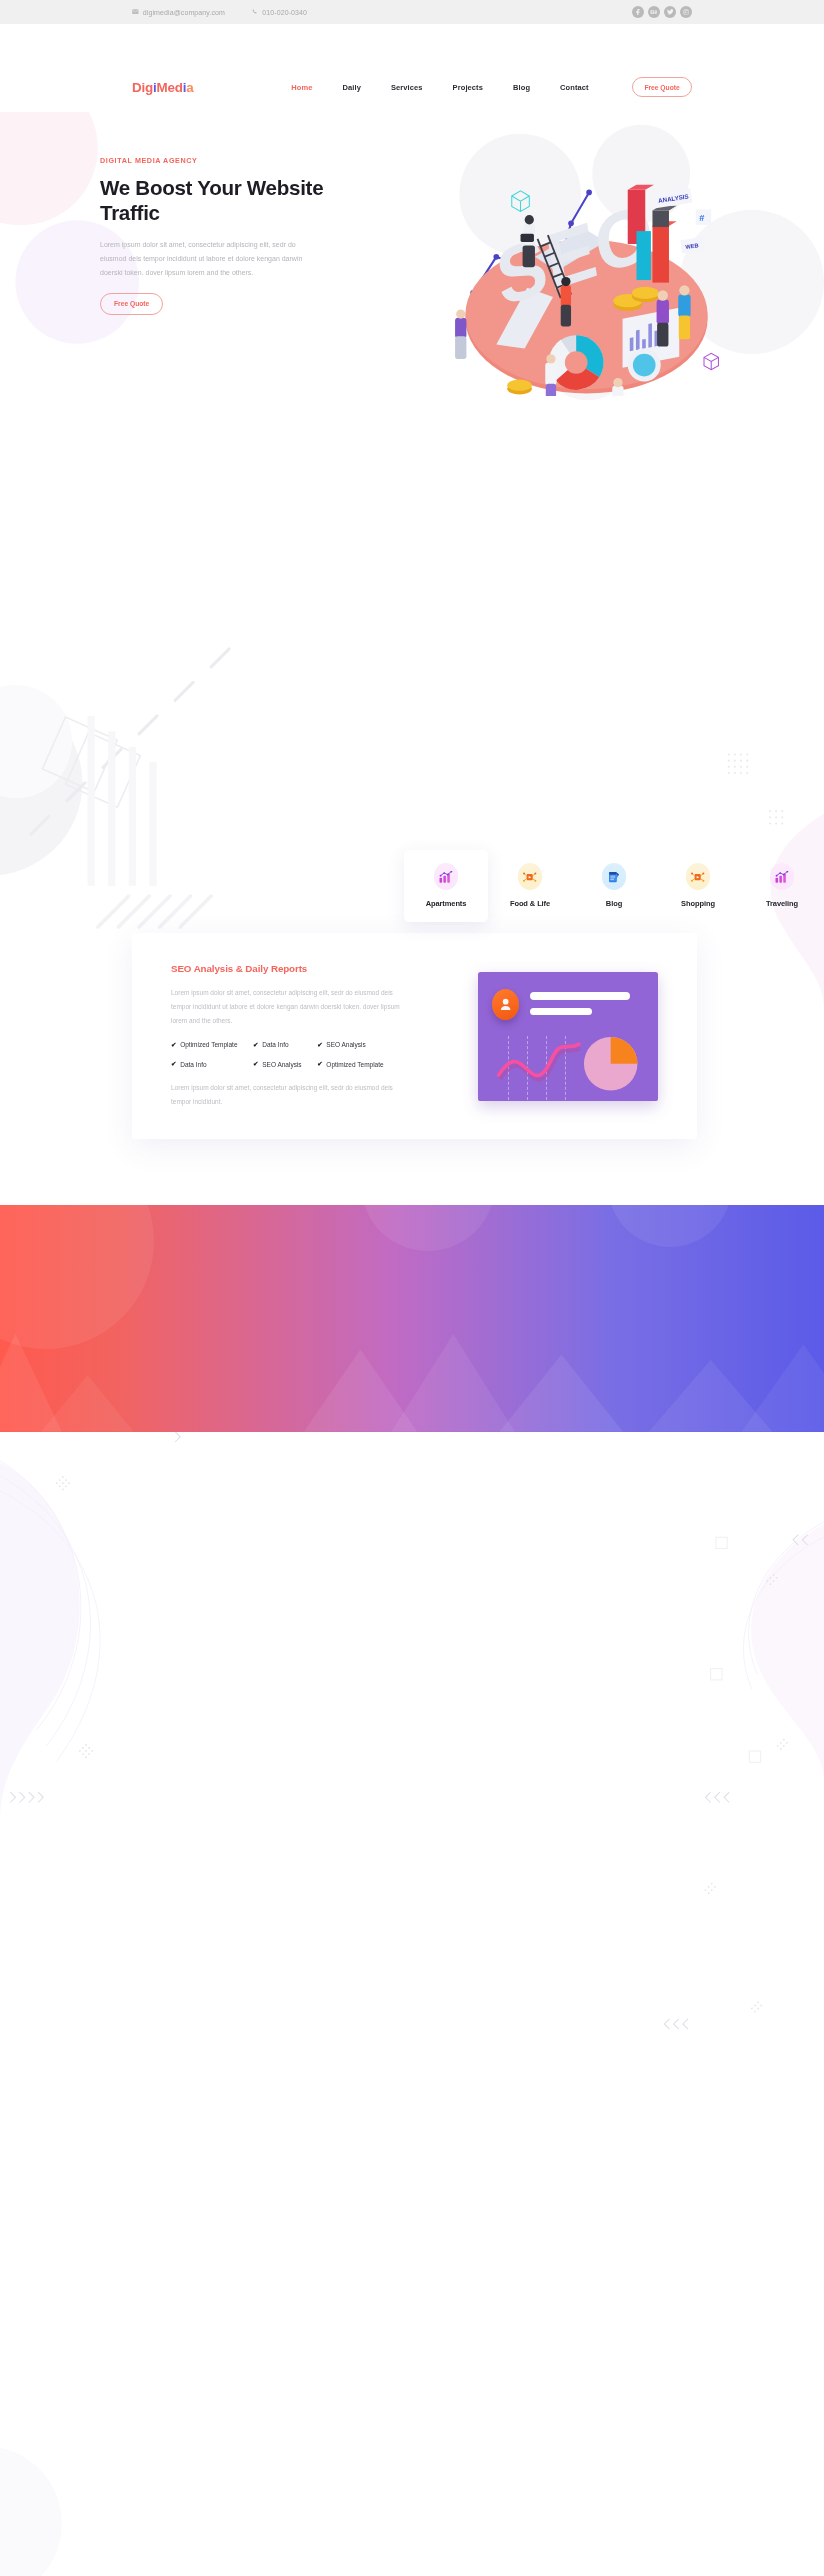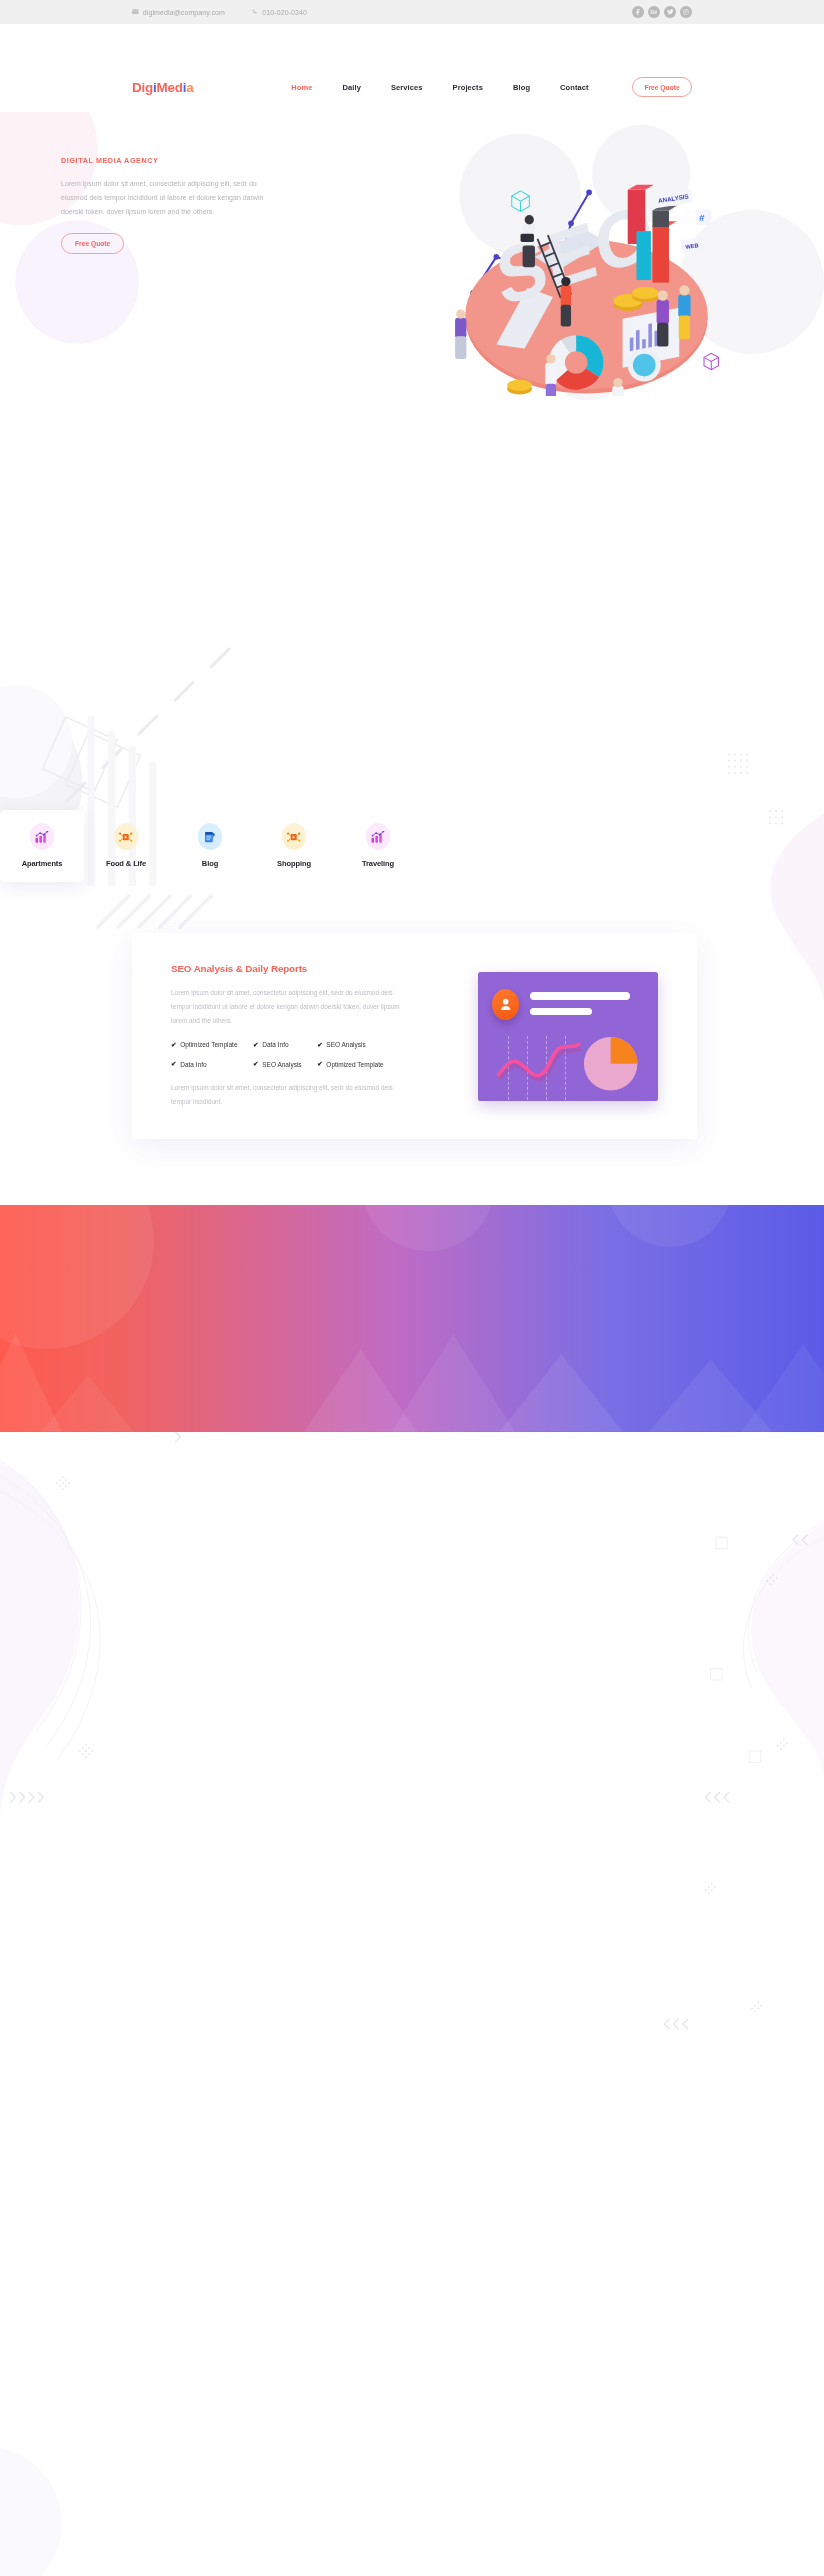--- a/index.html
+++ b/index.html
@@ -43,21 +43,21 @@
   .navlink.active { color:#f4655b; }
   .btn-quote {
     margin-left:13.4px; border:0.5px solid #f0a49e; color:#f4655b;
     background:transparent; border-radius:13.4px;
     padding:5.7px 11.3px; font-size:6.7px; font-weight:600;
     cursor:pointer; font-family:inherit;
   }
 
   
   .hero { position:relative; height:289px; overflow:hidden; background:#fff; }
-  .hero-inner { padding:0 61px; display:flex; position:relative; z-index:5; }
+  .hero-inner { padding:0 100px; display:flex; position:relative; z-index:5; }
   .hero-left { width:268px; padding-top:44px; }
   .eyebrow { color:#f4655b; font-size:7.2px; font-weight:800; letter-spacing:0.6px; }
   .hero-h1 {
     font-size:20.6px; line-height:1.22; font-weight:800;
     color:#1d1d25; margin-top:10.3px; letter-spacing:-0.3px;
   }
   .hero-p { margin-top:12.4px; color:#b4b4bb; font-size:7px; line-height:2.0; width:222px; }
   .btn-hero {
     margin-top:13.4px; border:0.5px solid #f0a49e; color:#f4655b;
     background:transparent; border-radius:13.4px;
@@ -65,22 +65,22 @@
     cursor:pointer; font-family:inherit;
   }
   .hero-right { position:absolute; right:57px; top:15.5px; width:361px; height:268px; }
   .hero-blobs { position:absolute; inset:0; z-index:0; }
 
   
   .decor-layer { position:absolute; inset:0; pointer-events:none; z-index:0; }
 
   
   .tabs-wrap {
-    position:absolute; top:810px; left:0; width:824px;
-    display:flex; justify-content:flex-start; z-index:6;
+    position:absolute; top:850px; left:0; width:824px;
+    display:flex; justify-content:flex-end; z-index:6;
   }
   .tabs { display:flex; align-items:stretch; gap:0; }
   .tab {
     width:84px; padding:13.4px 0 14.4px; text-align:center;
     cursor:pointer; border-radius:5.2px;
   }
   .tab.active { background:#fff; box-shadow:0 4.1px 17.5px rgba(80,60,140,.10); }
   .tab-icon {
     width:24px; height:27px; margin:0 auto 8.2px;
     border-radius:50%/46%;
@@ -199,20 +199,21 @@
     <circle cx="150" cy="330" r="120" fill="#f8f3fc"></circle>
     <circle cx="1010" cy="160" r="118" fill="#f5f5f7"></circle>
     <circle cx="1245" cy="120" r="95" fill="#f5f5f7"></circle>
     <circle cx="1460" cy="330" r="140" fill="#f6f6f8"></circle>
     <circle cx="1140" cy="470" r="90" fill="#f6f6f8"></circle>
   </svg>
 
   <div class="hero-inner">
     <div class="hero-left">
       <div class="eyebrow">DIGITAL MEDIA AGENCY</div>
+      <h1 class="hero-h1">We Boost Your Website Traffic</h1>
       <p class="hero-p">Lorem ipsum dolor sit amet, consectetur adipiscing elit, sedr do eiusmod deis tempor incididunt ut labore et dolore kengan darwin doerski token. dover lipsum lorem and the others.</p>
       <button class="btn-hero">Free Quote</button>
     </div>
   </div>
 
   <div class="hero-right">
     <svg viewBox="0 0 700 520" width="361" height="268">
 
       <polyline points="130,320 175,250 245,275 295,270 320,185 355,125" fill="none" stroke="#4b42c9" stroke-width="4"></polyline>
       <circle cx="130" cy="320" r="5.5" fill="#4b42c9"></circle>

